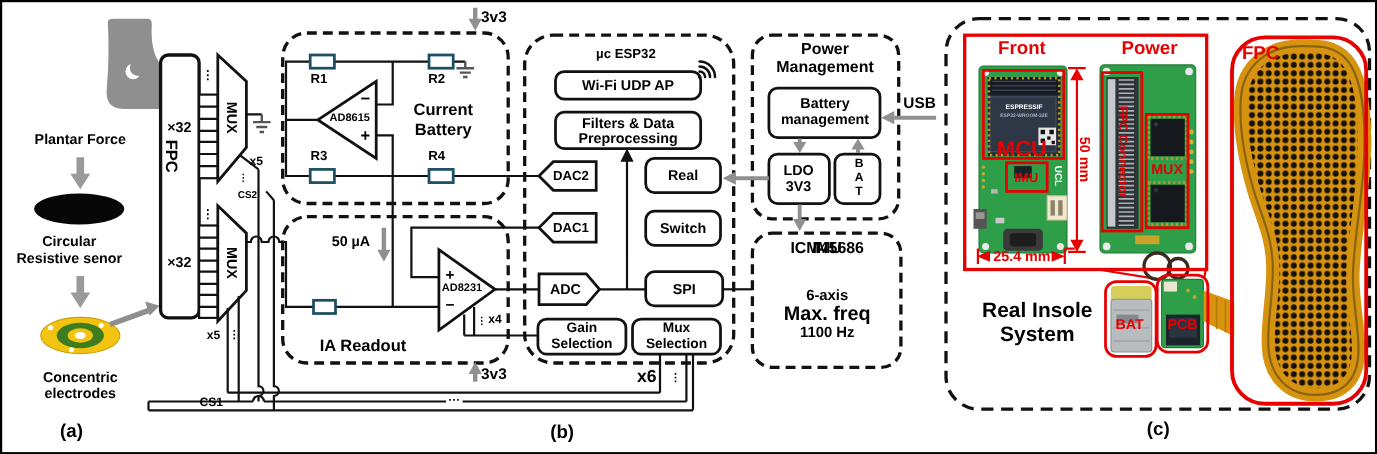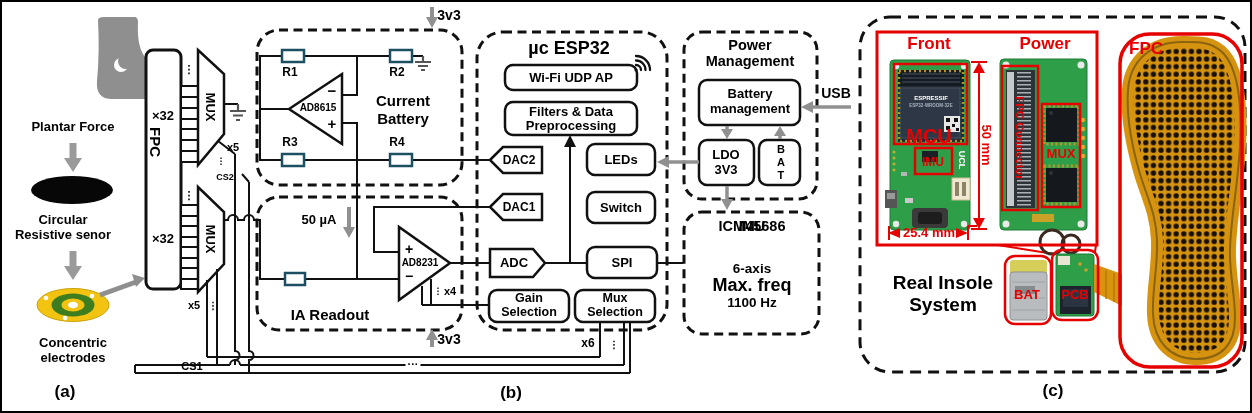--- a/index.html
+++ b/index.html
@@ -327,35 +327,35 @@
 
 <div class="lbl" style="left:317px;top:218px;font-size:13px">50 µA</div>
 <div class="lbl" style="left:407px;top:248px;font-size:14px">+</div>
 <div class="lbl" style="left:418px;top:261px;font-size:10px">AD8231</div>
 <div class="lbl" style="left:407px;top:275px;font-size:14px">−</div>
 <div class="lbl" style="left:436px;top:290px;font-size:9px">⋮</div>
 <div class="lbl" style="left:448px;top:290px;font-size:11px">x4</div>
 <div class="lbl" style="left:328px;top:313px;font-size:15px">IA Readout</div>
 <div class="lbl" style="left:447px;top:338px;font-size:14px">3v3</div>
 
-<div class="lbl" style="left:567px;top:47px;font-size:18px">µc ESP32</div>
+<div class="lbl" style="left:567px;top:47px;font-size:12px">µc ESP32</div>
 <div class="lbl" style="left:569px;top:76px;font-size:13px">Wi-Fi UDP AP</div>
 <div class="lbl" style="left:569px;top:110px;font-size:13px">Filters &amp; Data</div>
 <div class="lbl" style="left:569px;top:124px;font-size:13px">Preprocessing</div>
 <div class="lbl" style="left:517px;top:158px;font-size:12px">DAC2</div>
 <div class="lbl" style="left:517px;top:205px;font-size:12px">DAC1</div>
 <div class="lbl" style="left:512px;top:261px;font-size:13px">ADC</div>
-<div class="lbl" style="left:619px;top:158px;font-size:13px">LEDs</div>
+<div class="lbl" style="left:619px;top:158px;font-size:13px">Real</div>
 <div class="lbl" style="left:619px;top:206px;font-size:13px">Switch</div>
 <div class="lbl" style="left:620px;top:261px;font-size:13px">SPI</div>
 <div class="lbl" style="left:527px;top:297px;font-size:12.5px">Gain</div>
 <div class="lbl" style="left:527px;top:311px;font-size:12.5px">Selection</div>
 <div class="lbl" style="left:613px;top:297px;font-size:12.5px">Mux</div>
 <div class="lbl" style="left:613px;top:311px;font-size:12.5px">Selection</div>
-<div class="lbl" style="left:586px;top:341px;font-size:12px">x6</div>
+<div class="lbl" style="left:586px;top:341px;font-size:16px">x6</div>
 <div class="lbl" style="left:612px;top:343px;font-size:10px">⋮</div>
 <div class="lbl bg" style="left:411px;top:363px;font-size:11px">···</div>
 <div class="lbl" style="left:509px;top:391px;font-size:17px">(b)</div>
 
 <div class="lbl" style="left:748px;top:44px;font-size:14.5px">Power</div>
 <div class="lbl" style="left:748px;top:60px;font-size:14.5px">Management</div>
 <div class="lbl" style="left:748px;top:92px;font-size:13px">Battery</div>
 <div class="lbl" style="left:748px;top:107px;font-size:13px">management</div>
 <div class="lbl" style="left:724px;top:153px;font-size:13px">LDO</div>
 <div class="lbl" style="left:724px;top:168px;font-size:13px">3V3</div>

